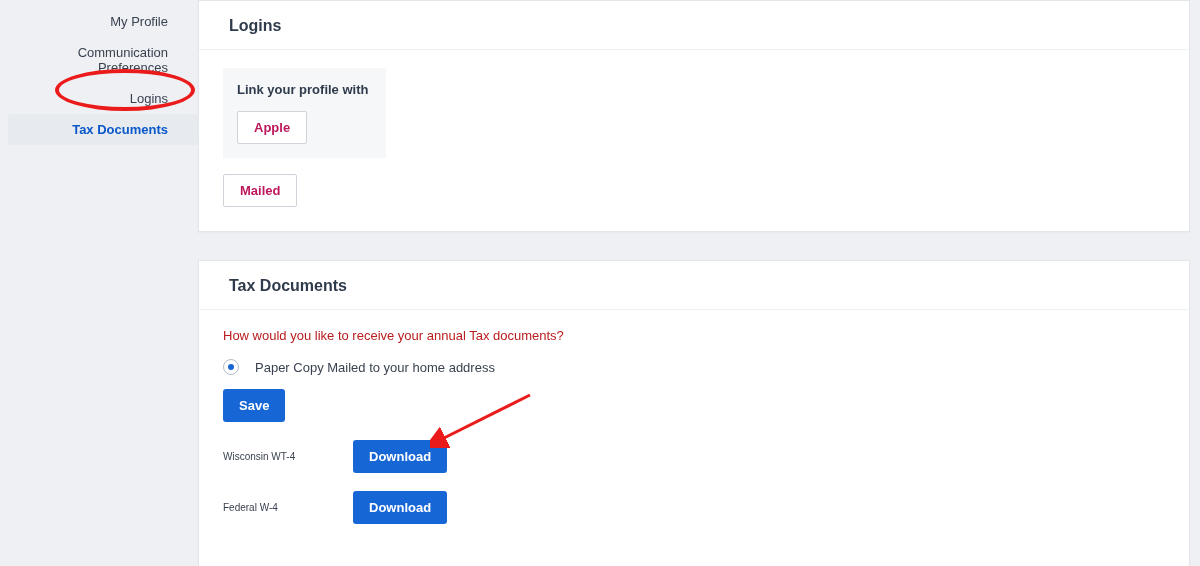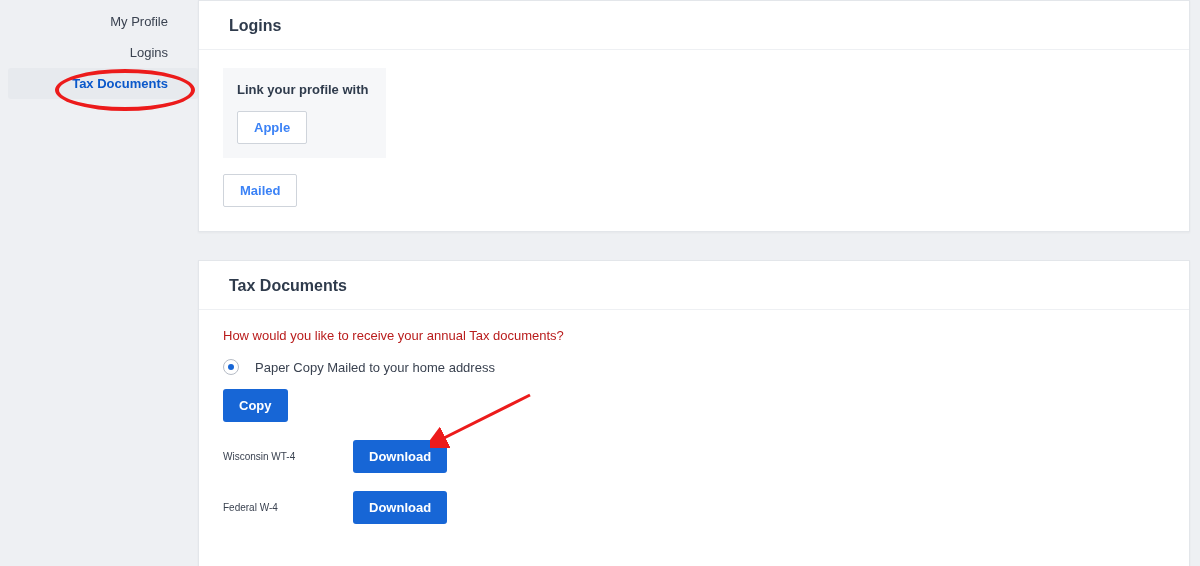--- a/index.html
+++ b/index.html
@@ -69,21 +69,21 @@
     margin-bottom: 14px;
     color: #2f3b4c;
   }
   .btn-light {
     display: inline-block;
     background: #fff;
     border: 1px solid #cfd4db;
     padding: 8px 16px;
     font-size: 13px;
     font-weight: bold;
-    color: #3b82f6;
+    color: #be185d;
     cursor: pointer;
     border-radius: 2px;
   }
   .btn-light.standalone {
     margin-top: 10px;
     margin-left: 0;
   }
   .question {
     font-size: 13px;
     color: #b91c1c;
@@ -155,20 +155,21 @@
     top: 390px;
     pointer-events: none;
   }
 </style>
 </head>
 <body>
 
 <div class="layout">
   <div class="sidebar">
     <div class="sidebar-item">My Profile</div>
+    <div class="sidebar-item">Communication Preferences</div>
     <div class="sidebar-item">Logins</div>
     <div class="sidebar-item active">Tax Documents</div>
   </div>
 
   <div class="content">
 
     <div class="panel">
       <div class="panel-header">
         <div class="panel-title">Logins</div>
       </div>
@@ -188,21 +189,21 @@
         <div class="panel-title">Tax Documents</div>
       </div>
       <div class="panel-body">
         <div class="question">How would you like to receive your annual Tax documents?</div>
 
         <div class="radio-row">
           <span class="radio selected"></span>
           <span>Paper Copy Mailed to your home address</span>
         </div>
 
-        <button class="btn-primary save-btn">Copy</button>
+        <button class="btn-primary save-btn">Save</button>
 
         <div class="doc-row">
           <span class="doc-label">Wisconsin WT-4</span>
           <button class="btn-primary">Download</button>
         </div>
         <div class="doc-row">
           <span class="doc-label">Federal W-4</span>
           <button class="btn-primary">Download</button>
         </div>
       </div>

